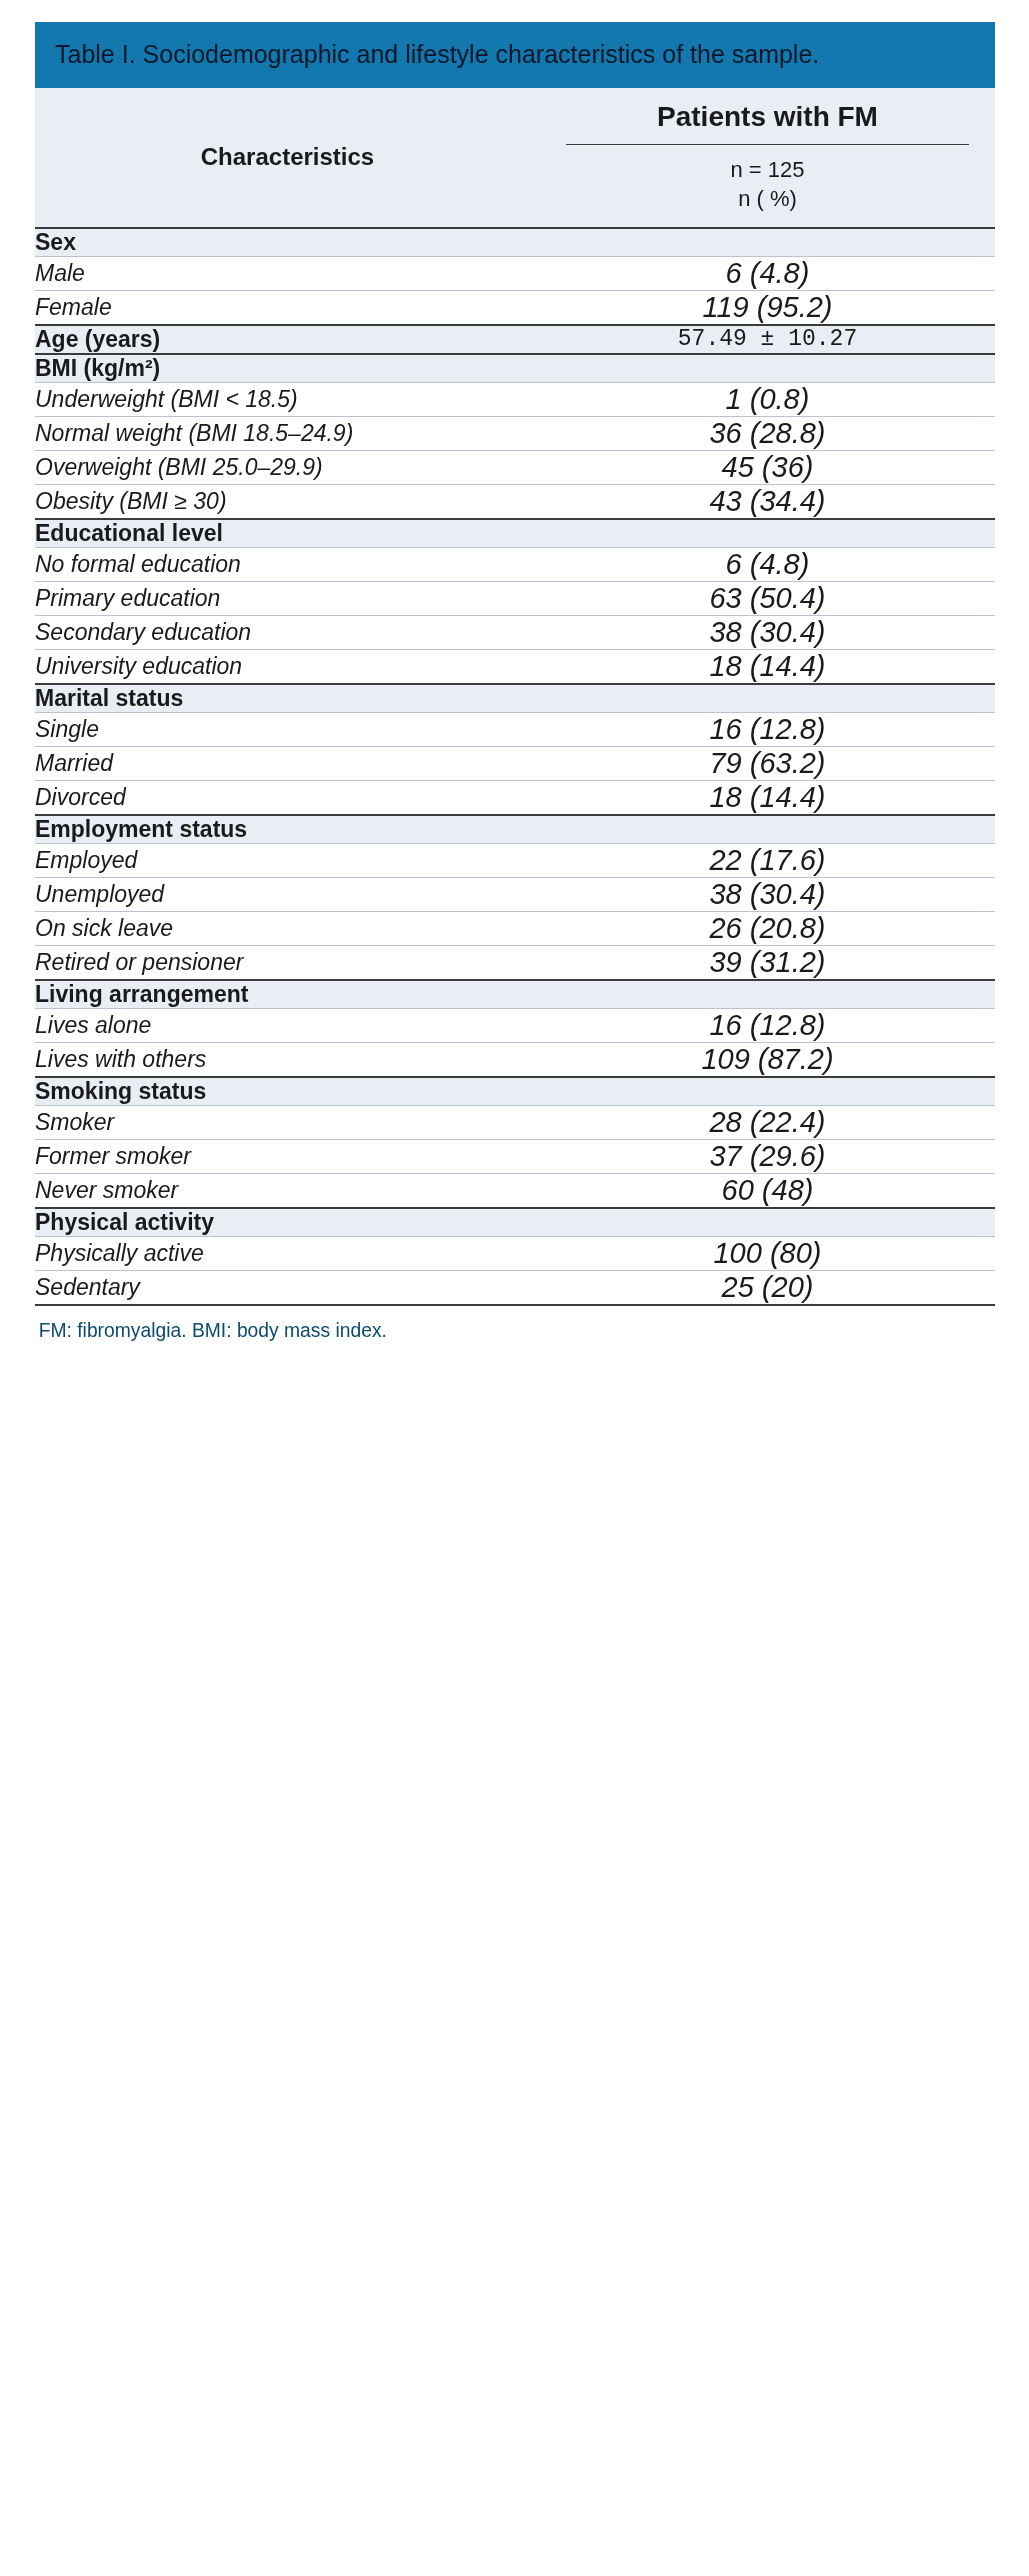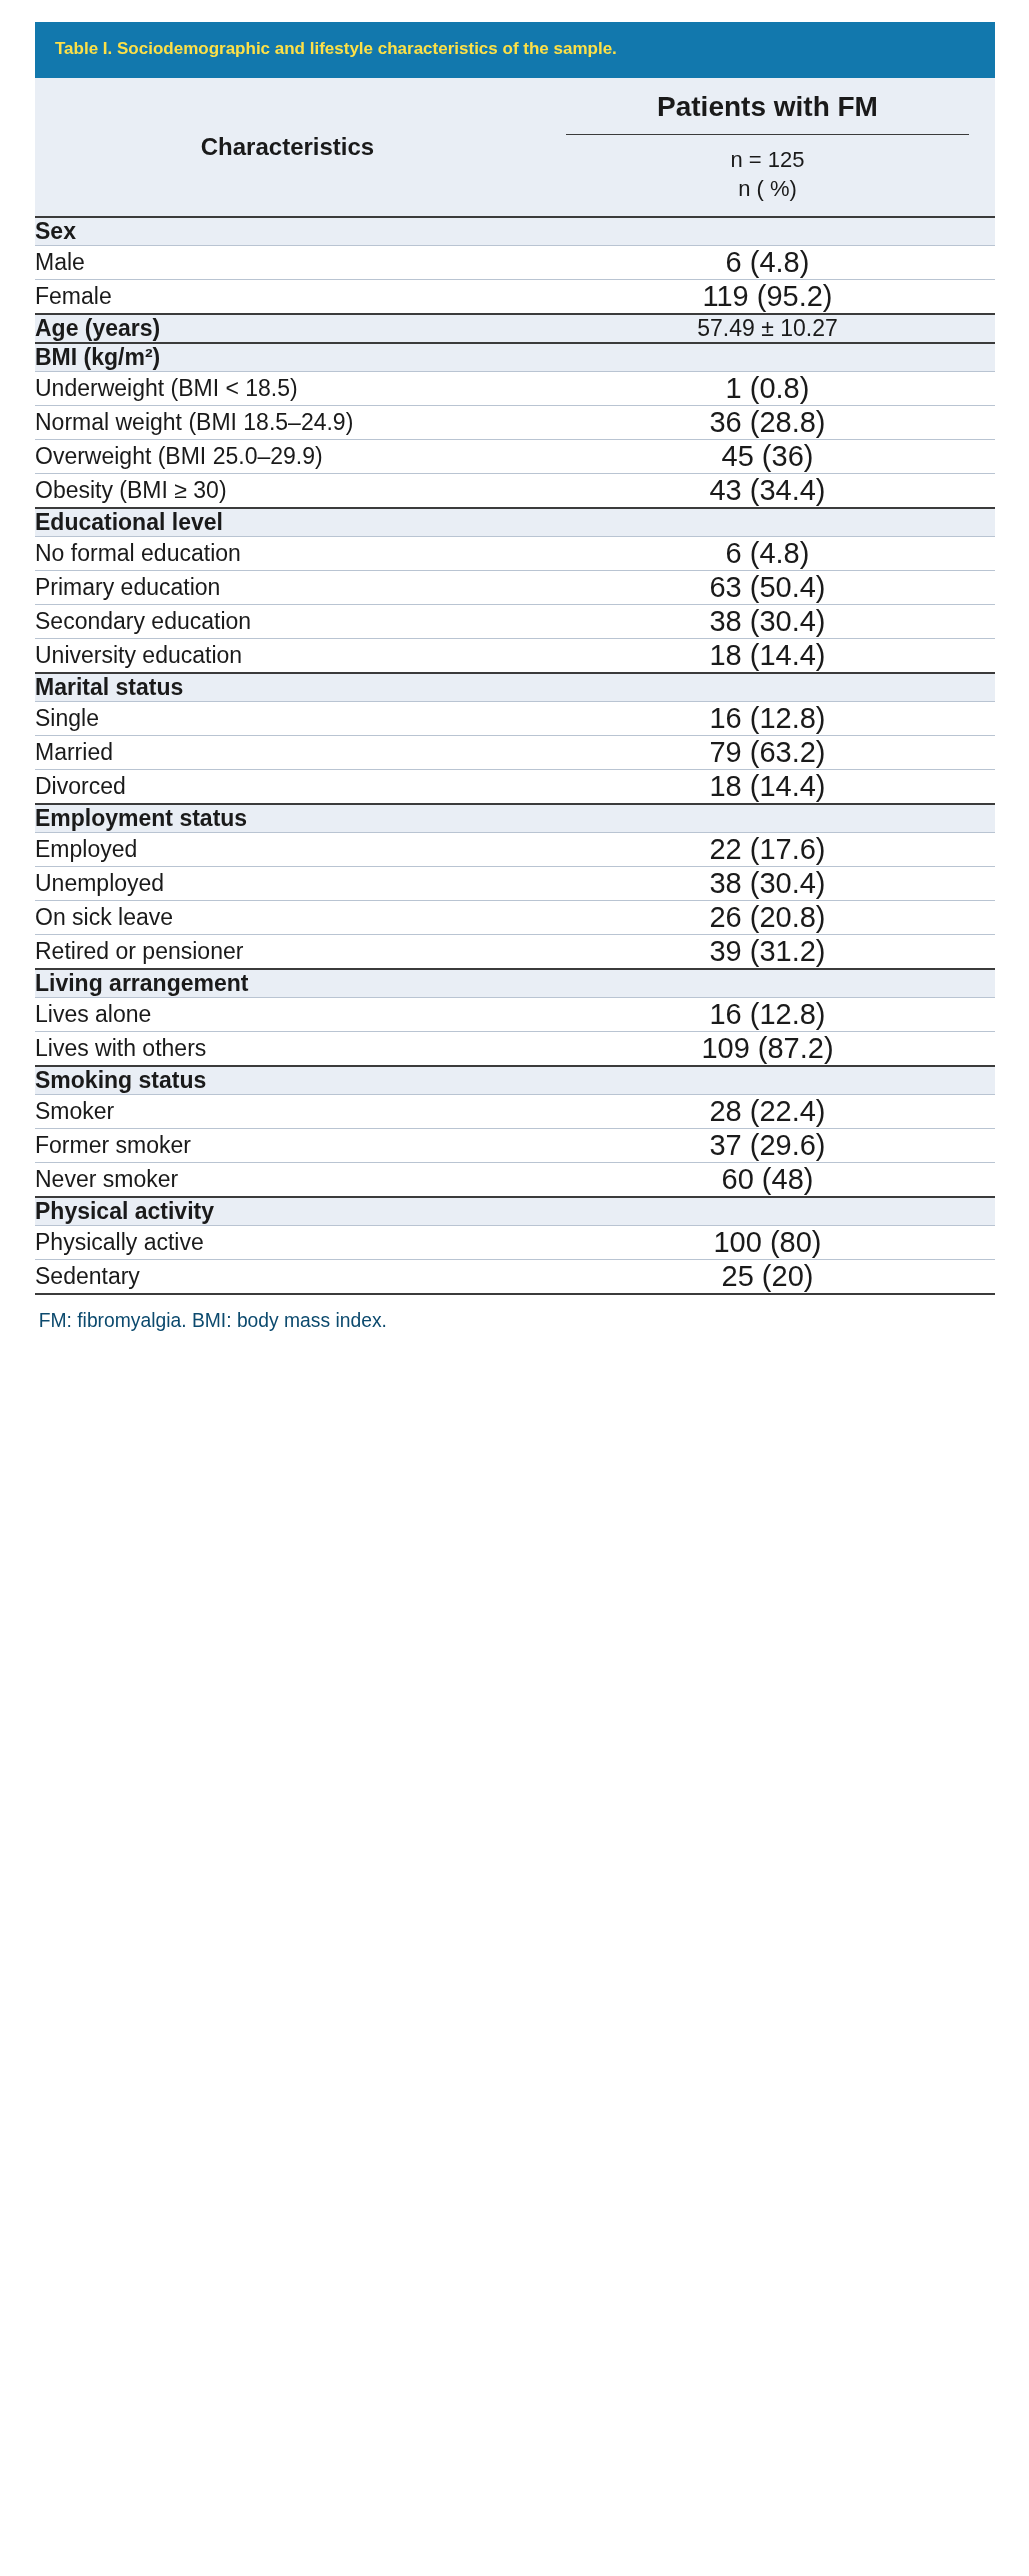--- a/index.html
+++ b/index.html
@@ -11,23 +11,23 @@
     width: 1030px;
     font-family: "Liberation Sans", sans-serif;
     -webkit-font-smoothing: antialiased;
   }
   .table-wrap {
     width: 960px;
     margin: 22px auto 0 auto;
   }
   .table-title {
     background: #1278ad;
-    color: #fde047;
-    font-size: 17px;
-    font-weight: bold;
+    color: #0f172a;
+    font-size: 25px;
+    font-weight: normal;
     line-height: 1.32;
     padding: 15.7px 20px 17.5px 20px;
     box-sizing: border-box;
   }
   table.data {
     width: 100%;
     border-collapse: collapse;
     table-layout: fixed;
     font-size: 23px;
     color: #1a1a1a;
@@ -72,39 +72,41 @@
     border-top: 1.4px solid #b9c4d2;
   }
   .rule-bottom-thick {
     border-bottom: 2.8px solid #3b3b3b;
   }
   tr.band td {
     background: #e9eef5;
   }
   tr.plain td {
     background: #ffffff;
+    font-style: italic;
   }
   td.cat {
     font-weight: bold;
     font-size: 23px;
     padding: 14.7px 9.2px 14.7px 20px;
   }
   td.lbl {
     font-size: 23px;
     padding: 14.7px 9.2px 14.7px 55px;
   }
   td.val {
     font-size: 29px;
     text-align: center;
     padding: 14.7px 9.2px 14.7px 9.2px;
   }
   td.val-bold {
     font-size: 23px;
     text-align: center;
     padding: 14.7px 9.2px 14.7px 9.2px;
+    font-family: Liberation Mono, monospace;
   }
   .footnote {
     font-size: 19.3px;
     color: #0c4a6e;
     padding: 14.7px 3.7px 20px 3.7px;
   }
 </style>
 </head>
 <body>
 

